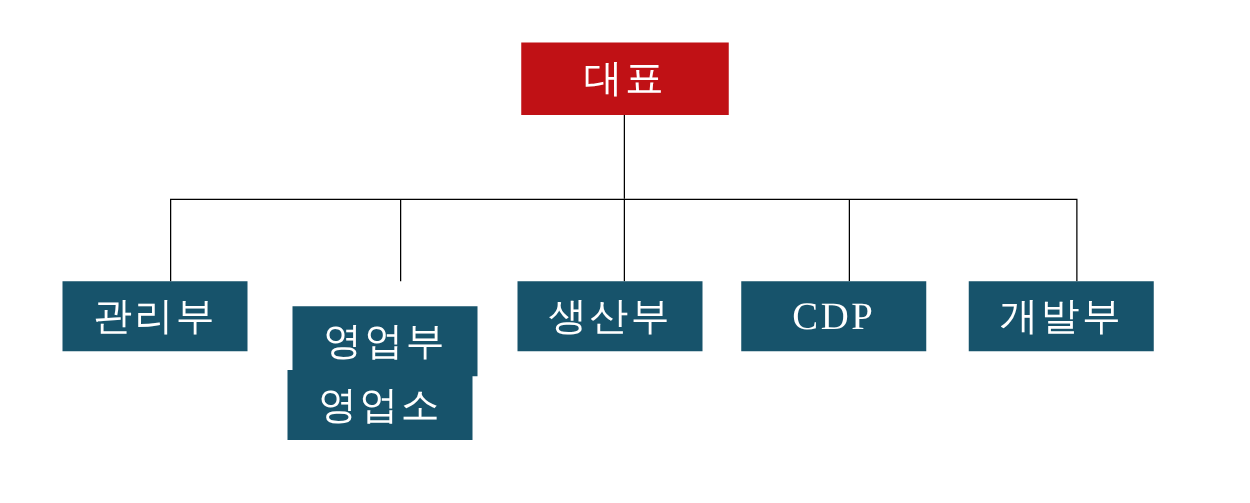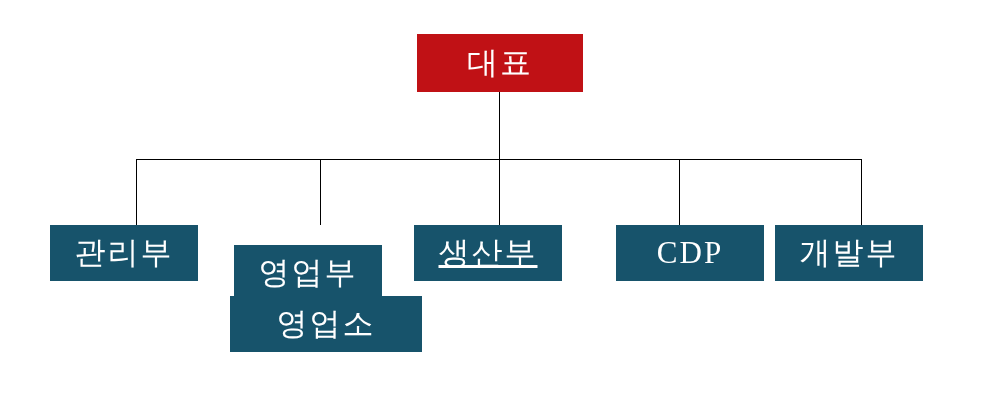--- a/index.html
+++ b/index.html
@@ -36,26 +36,26 @@
   .node.root{
     background:var(--root-bg);
     left:417px; top:34px; width:166px; height:58px;
   }
   .node.dept{
     background:var(--dept-bg);
     top:225px; height:56px; width:148px;
   }
   .node.dept.d0{ left:50px; }
   .node.dept.d1{ left:234px;margin-top:20px; }
-  .node.dept.d2{ left:414px;text-decoration:underline; }
-  .node.dept.d3{ left:616px; }
+  .node.dept.d2{ left:414px; }
+  .node.dept.d3{ left:593px; }
   .node.dept.d4{ left:775px;align-items:center; }
   .node.sub{
     background:var(--dept-bg);
-    left:230px; top:296px; width:192px; height:56px;
+    left:230px; top:296px; width:148px; height:56px;
   }
   .line{
     position:absolute;
     background:var(--line);
   }
   .vline{ width:1px; }
   .hline{ height:1px; }
   .v-root   { left:499px; top:92px;  height:67px; }
   .h-main   { left:136px; top:159px; width:726px; }
   .v-drop0  { left:136px; top:160px; height:65px; }

